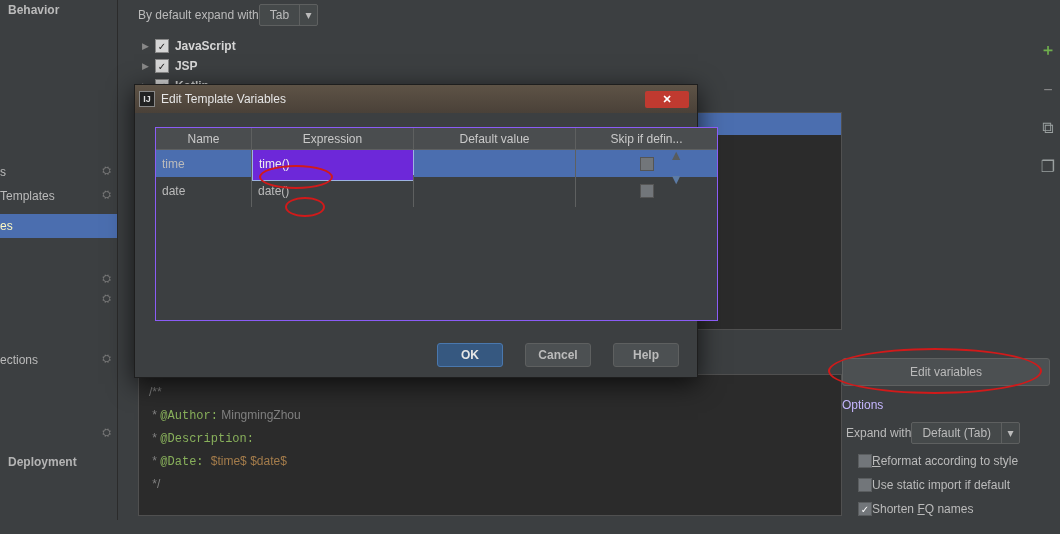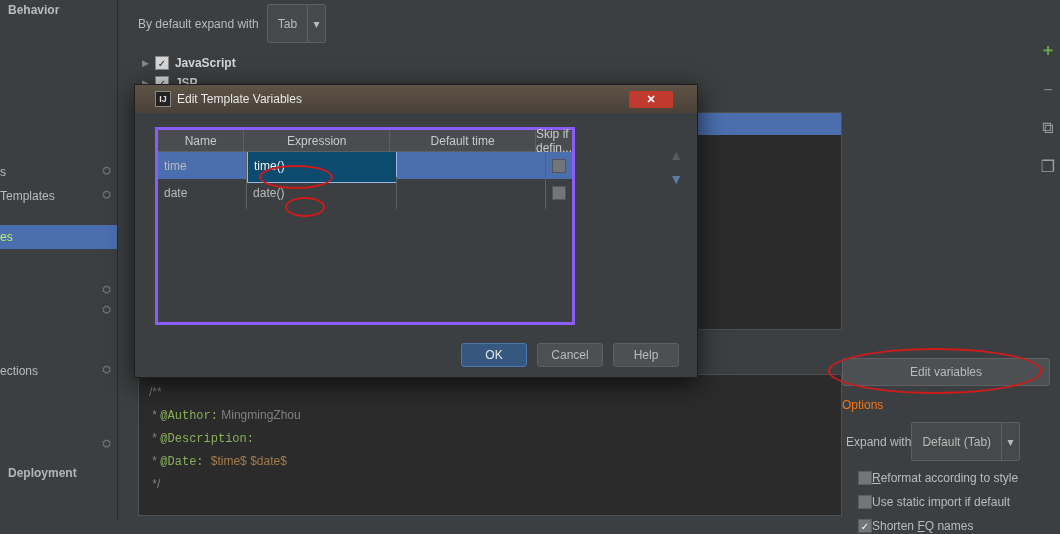--- a/index.html
+++ b/index.html
@@ -10,37 +10,37 @@
   position: absolute; left: 0; top: 0; width: 118px; height: 520px;
   background: #3c3f41; border-right: 1px solid #2b2b2b;
 }
 .sb-head {
   padding: 3px 8px; font-weight: bold; color: #bbbbbb;
 }
 .sb-item {
   position: relative; padding: 5px 8px 5px 0; color: #bbbbbb;
   display: flex; align-items: center; cursor: pointer;
 }
-.sb-item.selected { background: #4b6eaf; color: #bef264; margin-top: 11px; }
+.sb-item.selected { background: #4b6eaf; color: #fef9c3; }
 .sb-gear {
   position: absolute; right: 6px; top: 4px; color: #777; font-size: 11px;
 }
 .sb-label { white-space: nowrap; overflow: hidden; }
 
 
 .main {
   position: absolute; left: 118px; top: 0; right: 0; height: 534px;
   background: #3c3f41;
 }
 .expand-row {
-  padding: 4px 20px; display: flex; align-items: center; gap: 8px; color: #bbbbbb;
+  padding: 4px 20px; display: flex; align-items: center; color: #bbbbbb;
 }
 .combo {
   display: inline-flex; align-items: center; background: #45494a;
-  border: 1px solid #5e6060; border-radius: 2px; height: 39px;
+  border: 1px solid #5e6060; border-radius: 2px; height: 22px;
 }
 .combo .cval { padding: 0 10px; color: #bbb; white-space: nowrap; }
 .combo .carrow {
   width: 18px; height: 100%; display: flex; align-items: center; justify-content: center;
   border-left: 1px solid #5e6060; color: #bbb;
 }
 .tree {
   padding: 6px 20px 0 24px;
 }
 .tree-row {
@@ -83,21 +83,21 @@
 
 
 .rpanel {
   position: absolute; right: 10px; top: 358px; width: 208px;
 }
 .btn-editvars {
   display: flex; align-items: center; justify-content: center;
   height: 28px; background: #4c5052; border: 1px solid #5e6060; border-radius: 3px;
   color: #bbb; cursor: pointer;
 }
-.options-title { margin-top: 12px; color: #f97316; }
+.options-title { margin-top: 12px; color: #c4b5fd; }
 .opt-row { margin-top: 10px; display: flex; align-items: center; color: #bbb; }
 .opt-chk {
   width: 14px; height: 14px; background: #72767a; border: 1px solid #5a5d5f;
   display: inline-flex; align-items: center; justify-content: center; font-size: 10px; color: #fff;
 }
 .opt-row .ul { text-decoration: underline; }
 
 
 .red-ellipse {
   position: absolute; border: 2px solid #d11a1a; border-radius: 50%;
@@ -105,39 +105,39 @@
 }
 
 
 .modal {
   position: absolute; left: 134px; top: 84px; width: 564px; height: 294px;
   background: #3c3f41; border: 1px solid #1e1e1e;
   box-shadow: 0 6px 24px rgba(0,0,0,0.7);
 }
 .modal-titlebar {
   height: 28px; background: linear-gradient(#5e5346, #4a4138);
-  display: flex; align-items: center; padding: 0 20px; gap: 6px;
+  display: flex; align-items: center; padding: 0 4px; gap: 6px;
   color: #e6e6e6;
 }
 .modal-titlebar .ico {
   width: 16px; height: 16px; background: #222; border: 1px solid #888;
   display: flex; align-items: center; justify-content: center;
   font-size: 9px; font-weight: bold; color: #ddd;
 }
 .modal-titlebar .ttl { flex: 1; }
 .modal-close {
   width: 44px; height: 17px; background: #c03a30; border-radius: 2px;
   display: flex; align-items: center; justify-content: center;
   color: #fff; font-size: 11px; font-weight: bold;
   margin-right: 4px; cursor: pointer;
 }
 .modal-body { position: relative; padding: 14px 40px 12px 20px; }
 
 .vartable {
-  width: 420px; border: 3px solid #8b5cf6; background: #3c3f41;
+  width: 563px; border: 1px solid #8b5cf6; background: #3c3f41;
 }
 .vartable-head {
   display: flex; background: #4a4d4f; height: 22px;
   border-bottom: 1px solid #5e6060;
 }
 .vartable-head div {
   display: flex; align-items: center; justify-content: center;
   color: #c9c9c9; border-right: 1px solid #5e6060;
 }
 .col-name { width: 96px; }
@@ -147,38 +147,38 @@
 .vartable-row {
   display: flex; height: 27px; align-items: center;
   border-bottom: 0px solid #5e6060;
 }
 .vartable-row div {
   padding: 16px 6px; color: #bbb; border-right: 1px solid #5e6060;
   height: 100%; display: flex; align-items: center; text-align: center;
 }
 .vartable-row.selected { background: #4b6eaf; }
 .vartable-row .cell-edit {
-  background: #0c4a6e; border: 1px solid #9db3e0; color: #eee;
+  background: #6d28d9; border: 1px solid #9db3e0; color: #eee;
 }
 .cell-chk { justify-content: center; }
 .cell-chk span {
   width: 14px; height: 14px; background: #72767a; border: 1px solid #555;
 }
 .vartable-body { height: 170px; overflow: hidden; }
 
 .vartable-arrows {
   position: absolute; right: 14px; top: 34px;
   display: flex; flex-direction: column; gap: 8px;
 }
 .vartable-arrows span { font-size: 14px; color: #5c7ba5; cursor: pointer; }
 .vartable-arrows .dim { color: #585c5e; }
 
 .modal-buttons {
   position: absolute; right: 18px; bottom: 10px;
-  display: flex; gap: 10px;
+  display: flex; gap: 22px; font-weight: bold;
 }
 .mbtn {
   min-width: 66px; height: 24px; background: #4c5052;
   border: 1px solid #5e6060; border-radius: 3px;
   display: flex; align-items: center; justify-content: center;
   color: #bbb; cursor: pointer;
 }
 .mbtn.primary { background: #365880; border-color: #4a78ae; color: #e6e6e6; }
 </style>
 </head>
@@ -304,21 +304,21 @@
     <span class="ttl">Edit Template Variables</span>
     <span class="modal-close">✕</span>
   </div>
 
   <div class="modal-body">
 
     <div class="vartable">
       <div class="vartable-head">
         <div class="col-name">Name</div>
         <div class="col-expr">Expression</div>
-        <div class="col-def">Default time</div>
+        <div class="col-def">Default value</div>
         <div class="col-skip" style="border-right:none">Skip if defin...</div>
       </div>
       <div class="vartable-body">
         <div class="vartable-row selected">
           <div class="col-name">time</div>
           <div class="col-expr cell-edit">time()</div>
           <div class="col-def"></div>
           <div class="col-skip cell-chk" style="border-right:none">
               <span></span>
             </div>

